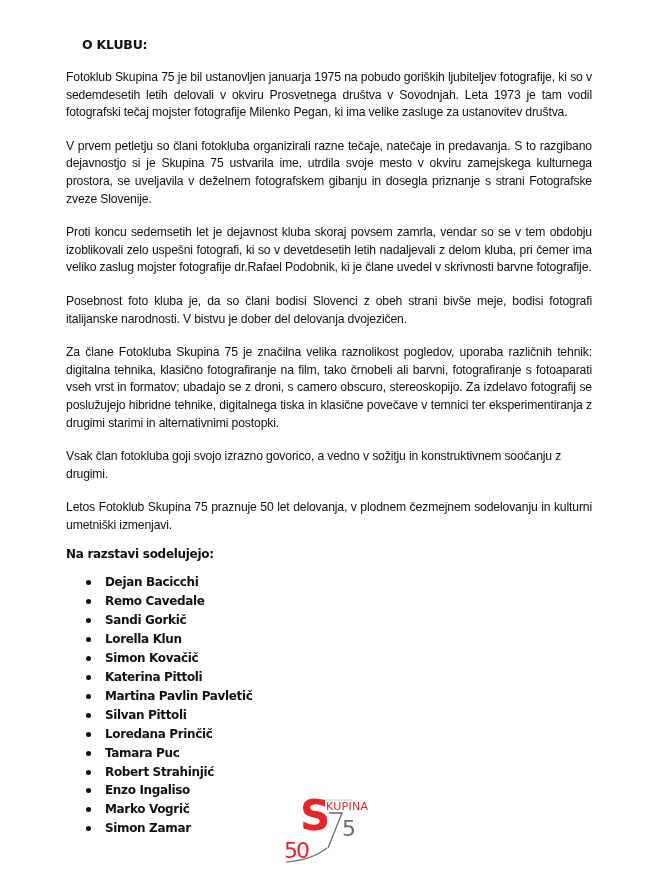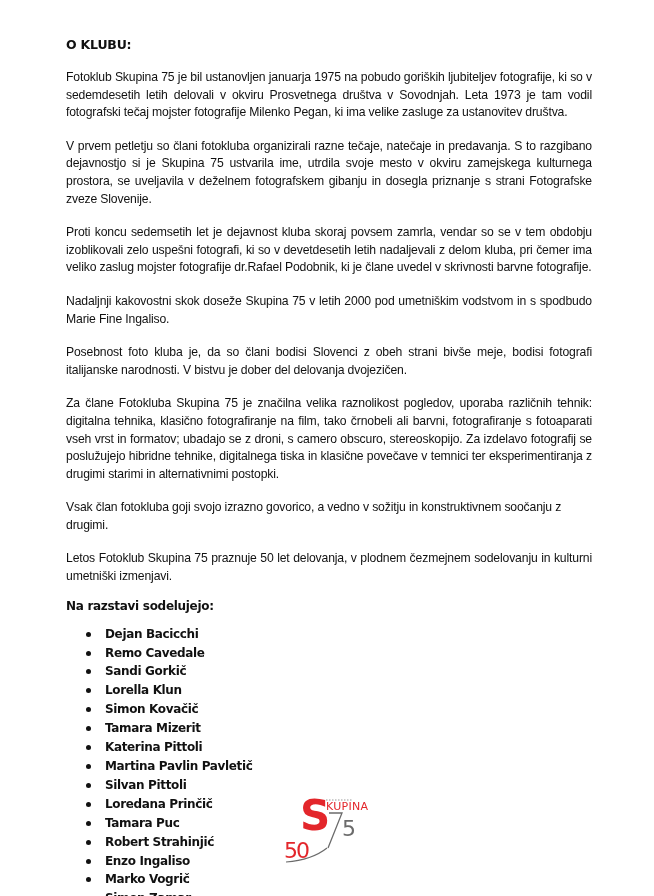--- a/index.html
+++ b/index.html
@@ -18,21 +18,21 @@
       position: absolute;
       left: 66px;
       top: 37px;
       width: 526px;
     }
     .heading {
       font-family: "DejaVu Sans", sans-serif;
       font-weight: bold;
       font-size: 12.5px;
       line-height: 16px;
-      margin: 0 0 12px 0;
+      margin: 0 0 12px 16px;
       letter-spacing: -0.2px;
     }
     .para {
       font-family: "Liberation Sans", sans-serif;
       font-size: 12.2px;
       line-height: 17.6px;
       margin: 16px 0 10px 0;
       text-align: justify;
       letter-spacing: -0.15px;
     }
@@ -80,35 +80,33 @@
   </style>
 </head>
 <body>
 
 <div class="page">
   <div class="heading">O KLUBU:</div>
 
   <p class="para">Fotoklub Skupina 75 je bil ustanovljen januarja 1975 na pobudo goriških ljubiteljev fotografije, ki so v sedemdesetih letih delovali v okviru Prosvetnega društva v Sovodnjah. Leta 1973 je tam vodil fotografski tečaj mojster fotografije Milenko Pegan, ki ima velike zasluge za ustanovitev društva.</p>
   <p class="para">V prvem petletju so člani fotokluba organizirali razne tečaje, natečaje in predavanja. S to razgibano dejavnostjo si je Skupina 75 ustvarila ime, utrdila svoje mesto v okviru zamejskega kulturnega prostora, se uveljavila v deželnem fotografskem gibanju in dosegla priznanje s strani Fotografske zveze Slovenije.</p>
   <p class="para">Proti koncu sedemsetih let je dejavnost kluba skoraj povsem zamrla, vendar so se v tem obdobju izoblikovali zelo uspešni fotografi, ki so v devetdesetih letih nadaljevali z delom kluba, pri čemer ima veliko zaslug mojster fotografije dr.Rafael Podobnik, ki je člane uvedel v skrivnosti barvne fotografije.</p>
-  <p class="para">Nadaljnji kakovostni skok doseže Skupina 75 v letih 2000 pod umetniškim vodstvom in s spodbudo Marie Fine Ingaliso.</p>
   <p class="para">Posebnost foto kluba je, da so člani bodisi Slovenci z obeh strani bivše meje, bodisi fotografi italijanske narodnosti. V bistvu je dober del delovanja dvojezičen.</p>
   <p class="para">Za člane Fotokluba Skupina 75 je značilna velika raznolikost pogledov, uporaba različnih tehnik: digitalna tehnika, klasično fotografiranje na film, tako črnobeli ali barvni, fotografiranje s fotoaparati vseh vrst in formatov; ubadajo se z droni, s camero obscuro, stereoskopijo. Za izdelavo fotografij se poslužujejo hibridne tehnike, digitalnega tiska in klasične povečave v temnici ter eksperimentiranja z drugimi starimi in alternativnimi postopki.</p>
   <p class="para left">Vsak član fotokluba goji svojo izrazno govorico, a vedno v sožitju in konstruktivnem soočanju z drugimi.</p>
   <p class="para">Letos Fotoklub Skupina 75 praznuje 50 let delovanja, v plodnem čezmejnem sodelovanju in kulturni umetniški izmenjavi.</p>
 
   <div class="subheading">Na razstavi sodelujejo:</div>
 
   <ul class="artists">
     <li class="artist"><span class="bullet"></span><span>Dejan Bacicchi</span></li>
     <li class="artist"><span class="bullet"></span><span>Remo Cavedale</span></li>
     <li class="artist"><span class="bullet"></span><span>Sandi Gorkič</span></li>
     <li class="artist"><span class="bullet"></span><span>Lorella Klun</span></li>
     <li class="artist"><span class="bullet"></span><span>Simon Kovačič</span></li>
-    <li class="artist"><span class="bullet"></span><span>Tamara Mizerit</span></li>
     <li class="artist"><span class="bullet"></span><span>Katerina Pittoli</span></li>
     <li class="artist"><span class="bullet"></span><span>Martina Pavlin Pavletič</span></li>
     <li class="artist"><span class="bullet"></span><span>Silvan Pittoli</span></li>
     <li class="artist"><span class="bullet"></span><span>Loredana Prinčič</span></li>
     <li class="artist"><span class="bullet"></span><span>Tamara Puc</span></li>
     <li class="artist"><span class="bullet"></span><span>Robert Strahinjić</span></li>
     <li class="artist"><span class="bullet"></span><span>Enzo Ingaliso</span></li>
     <li class="artist"><span class="bullet"></span><span>Marko Vogrič</span></li>
     <li class="artist"><span class="bullet"></span><span>Simon Zamar</span></li>
   </ul>

